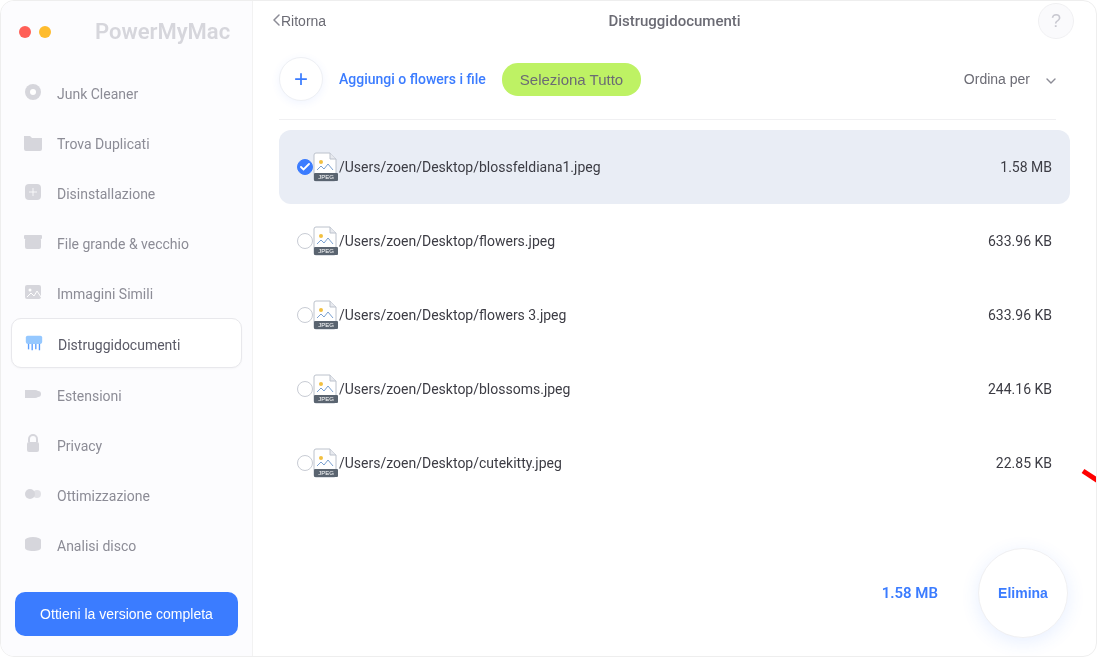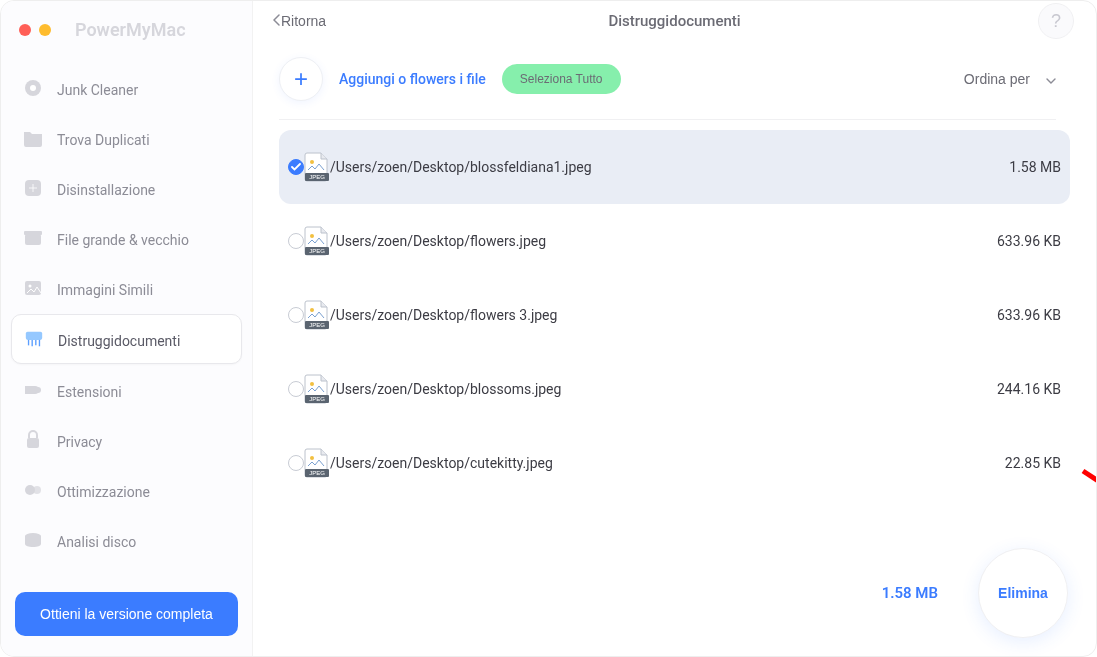--- a/index.html
+++ b/index.html
@@ -33,23 +33,23 @@
       display: flex;
       gap: 8px;
       padding: 6px 8px 0 8px;
       align-items: center;
     }
     .window-dot { width: 12px; height: 12px; border-radius: 50%; }
     .dot-close { background: #ff5f57; }
     .dot-min { background: #febc2e; }
     .app-name {
       color: #d6d6dc;
-      font-size: 18px;
+      font-size: 22px;
       font-weight: 600;
-      margin-left: 16px;
+      margin-left: 36px;
     }
     .sidebar-nav { margin-top: 24px; flex: 1; display: flex; flex-direction: column; gap: 2px; }
     .sidebar-item {
       display: flex;
       align-items: flex-end;
       gap: 14px;
       padding: 14px 12px;
       border-radius: 10px;
       color: #8c8c96;
       font-size: 14px;
@@ -144,26 +144,26 @@
       color: #3b7cff;
       font-size: 24px;
       font-weight: 300;
     }
     .add-label {
       color: #3b7cff;
       font-size: 14px;
       font-weight: 500;
     }
     .select-all {
-      background: #86efac;
+      background: #bef264;
       border: none;
       border-radius: 16px;
       padding: 8px 18px;
       color: #6b6b74;
-      font-size: 12px;
+      font-size: 15px;
       cursor: pointer;
     }
     .toolbar-spacer { flex: 1; }
     .sort-btn {
       display: flex;
       align-items: flex-start;
       gap: 16px;
       color: #6b6b74;
       font-size: 14px;
       cursor: pointer;
@@ -176,21 +176,21 @@
       margin: 0 40px 4px 26px;
     }
     .file-list {
       flex: 1;
       overflow-y: auto;
       padding: 6px 26px 0 26px;
     }
     .file-row {
       display: flex;
       align-items: center;
-      padding: 22px 9px;
+      padding: 22px 18px;
       border-radius: 12px;
     }
     .file-row.selected { background: #e9edf5; }
     .checkbox {
       width: 16px;
       height: 16px;
       border-radius: 50%;
       border: 1.5px solid #c8ccd4;
       background: #fff;
       flex-shrink: 0;

